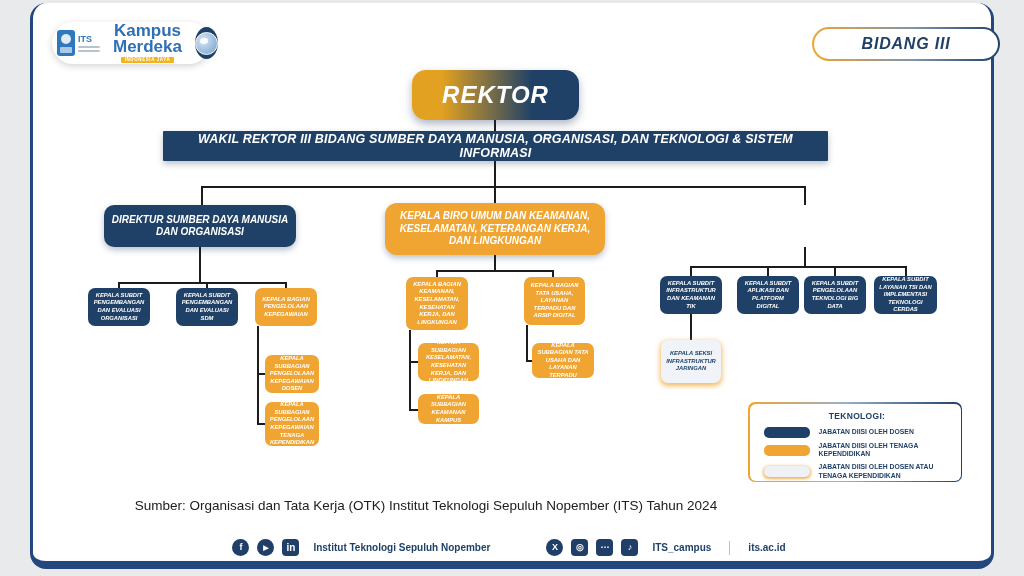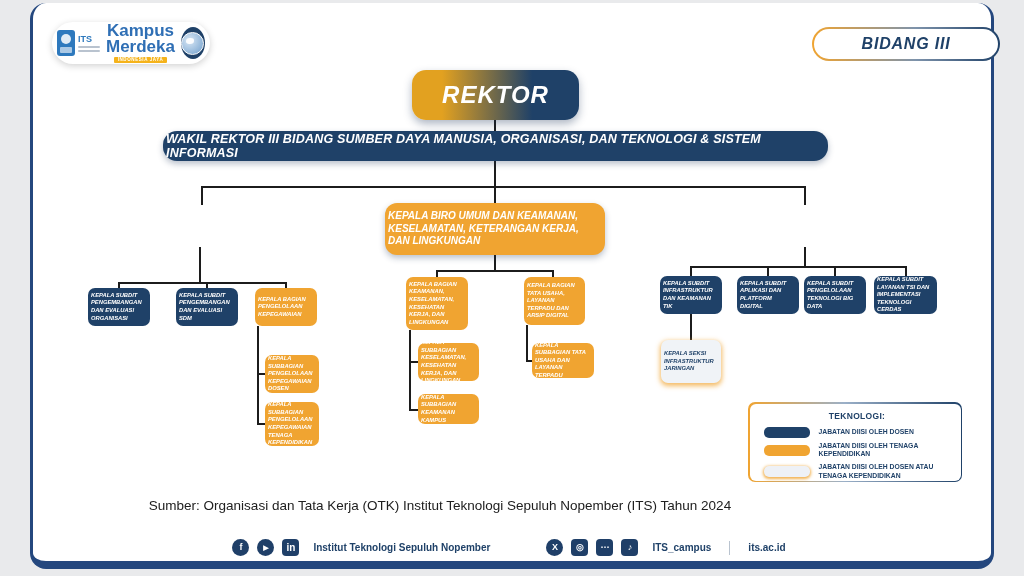--- a/index.html
+++ b/index.html
@@ -2,35 +2,35 @@
 <html><head>
 <meta charset="utf-8">
 <style>
   html,body{margin:0;padding:0;}
   .stage{position:relative;width:1024px;height:576px;background:#e9eaec;overflow:hidden;
          font-family:"Liberation Sans",sans-serif;}
   .card{position:absolute;left:30px;top:3px;width:964px;height:566px;background:#ffffff;
         border-left:3px solid #24477e;border-right:3px solid #24477e;border-bottom:8px solid #24477e;
         border-radius:16px;box-sizing:border-box;}
   .line{position:absolute;background:#1c1c1c;}
-  .box{position:absolute;display:flex;align-items:center;justify-content:center;
+  .box{position:absolute;display:flex;align-items:center;justify-content:center;text-align:center;
        font-weight:700;font-style:italic;color:#ffffff;box-sizing:border-box;padding:2px 3px;}
   .navy{background:#1f4168;}
   .orange{background:#f0a431;}
   .light{background:#f0f3f7;color:#1f4168;box-shadow:0 2px 5px 1px rgba(240,164,49,.75);}
   .hdr{font-size:10px;line-height:1.25;border-radius:10px;box-shadow:0 3px 6px rgba(25,50,85,.3);}
   .sm{font-size:5.8px;line-height:1.3;border-radius:7px;}
   .rektor{left:412px;top:70px;width:167px;height:50px;border-radius:14px;
           background:linear-gradient(90deg,#e2a120 18%,#1f4168 72%);
           font-size:24px;font-weight:800;letter-spacing:1px;box-shadow:0 4px 8px rgba(25,50,85,.35);}
-  .banner{left:163px;top:131px;width:665px;height:30px;border-radius:14px;font-size:12.5px;
+  .banner{left:163px;top:131px;width:665px;height:30px;border-radius:1px;font-size:12.5px;
           letter-spacing:.2px;box-shadow:0 3px 6px rgba(25,50,85,.3);}
   .logo-pill{position:absolute;left:52px;top:22px;width:158px;height:42px;background:#fff;
              border-radius:21px;box-shadow:0 2px 7px rgba(0,0,0,.18);display:flex;
-             align-items:center;gap:6px;padding:0 5px;box-sizing:border-box;}
+             align-items:center;gap:13px;padding:0 5px;box-sizing:border-box;}
   .its-mini{display:flex;align-items:center;gap:3px;}
   .its-mark{width:18px;height:26px;background:#2e79bd;border-radius:3px;position:relative;}
   .its-mark:before{content:"";position:absolute;left:4px;top:4px;width:10px;height:10px;border-radius:50%;background:#fff;opacity:.85;}
   .its-mark:after{content:"";position:absolute;left:3px;bottom:3px;width:12px;height:6px;background:#fff;opacity:.6;border-radius:1px;}
   .its-txt{display:flex;flex-direction:column;line-height:1;}
   .its-txt b{color:#2e79bd;font-size:9px;font-weight:800;}
   .its-bar{width:22px;height:2px;background:#b9c3cf;margin-top:2px;border-radius:1px;}
   .km{display:flex;flex-direction:column;align-items:center;line-height:.95;}
   .km b{color:#2f6fb5;font-size:17px;font-weight:800;}
   .km-strip{background:#f5b31b;color:#fff;font-size:4.5px;font-weight:700;letter-spacing:.6px;
@@ -47,21 +47,21 @@
                background:linear-gradient(90deg,#f0a431,#9bb0c8 45%,#1f4168);padding:1.5px;box-sizing:border-box;}
   .legend{width:100%;height:100%;background:#fff;border-radius:6px;box-sizing:border-box;
           display:flex;flex-direction:column;padding:7px 10px 5px 14px;gap:4px;}
   .legend-title{color:#1f4168;font-size:8.5px;font-weight:800;text-align:center;letter-spacing:.3px;margin-bottom:2px;}
   .lrow{display:flex;align-items:center;gap:9px;}
   .swatch{width:46px;height:11px;border-radius:5px;flex-shrink:0;}
   .sw-dosen{background:#1f4168;}
   .sw-tendik{background:#f0a431;}
   .sw-both{background:#eef1f6;box-shadow:0 1px 3px 1px rgba(240,164,49,.85);}
   .llabel{color:#1f4168;font-size:6.8px;font-weight:700;line-height:1.3;width:132px;}
-  .source{position:absolute;left:16px;top:498px;width:848px;text-align:center;color:#202020;font-size:13.5px;}
+  .source{position:absolute;left:2px;top:498px;width:848px;text-align:center;color:#202020;font-size:13.5px;}
   .footer{position:absolute;left:0;top:530px;width:1024px;display:flex;align-items:center;justify-content:center;gap:8px;}
   .sicon{width:17px;height:17px;border-radius:50%;background:#1f3f68;color:#fff;display:inline-flex;
          align-items:center;justify-content:center;font-size:9px;font-weight:700;line-height:1;}
   .sq{border-radius:4px;}
   .ftxt{color:#1f4168;font-size:10px;font-weight:600;margin:12px 6px;}
   .fdiv{width:1px;height:14px;background:#b9c3cf;margin:0 4px;}
   .spacer{width:34px;}
 </style>
 </head>
 <body>
@@ -119,20 +119,21 @@
   <div class="line" style="left:690px;top:266px;width:216px;height:1.5px"></div>
   <div class="line" style="left:690px;top:266px;width:1.5px;height:10px"></div>
   <div class="line" style="left:767px;top:266px;width:1.5px;height:10px"></div>
   <div class="line" style="left:834px;top:266px;width:1.5px;height:10px"></div>
   <div class="line" style="left:905px;top:266px;width:1.5px;height:10px"></div>
   <div class="line" style="left:690px;top:314px;width:1.5px;height:26px"></div>
 
   <div class="box rektor">REKTOR</div>
   <div class="box navy banner">WAKIL REKTOR III BIDANG SUMBER DAYA MANUSIA, ORGANISASI, DAN TEKNOLOGI &amp; SISTEM INFORMASI</div>
 
+  <div class="box navy hdr" style="left:104px;top:205px;width:192px;height:42px">DIREKTUR SUMBER DAYA MANUSIA DAN ORGANISASI</div>
   <div class="box orange hdr" style="left:385px;top:203px;width:220px;height:52px;border-radius:12px">KEPALA BIRO UMUM DAN KEAMANAN, KESELAMATAN, KETERANGAN KERJA, DAN LINGKUNGAN</div>
 
   <div class="box navy sm" style="left:88px;top:288px;width:62px;height:38px">KEPALA SUBDIT PENGEMBANGAN DAN EVALUASI ORGANISASI</div>
   <div class="box navy sm" style="left:176px;top:288px;width:62px;height:38px">KEPALA SUBDIT PENGEMBANGAN DAN EVALUASI SDM</div>
   <div class="box orange sm" style="left:255px;top:288px;width:62px;height:38px">KEPALA BAGIAN PENGELOLAAN KEPEGAWAIAN</div>
   <div class="box orange sm" style="left:265px;top:355px;width:54px;height:38px">KEPALA SUBBAGIAN PENGELOLAAN KEPEGAWAIAN DOSEN</div>
   <div class="box orange sm" style="left:265px;top:402px;width:54px;height:44px">KEPALA SUBBAGIAN PENGELOLAAN KEPEGAWAIAN TENAGA KEPENDIDIKAN</div>
 
   <div class="box orange sm" style="left:406px;top:277px;width:62px;height:53px">KEPALA BAGIAN KEAMANAN, KESELAMATAN, KESEHATAN KERJA, DAN LINGKUNGAN</div>
   <div class="box orange sm" style="left:524px;top:277px;width:61px;height:48px">KEPALA BAGIAN TATA USAHA, LAYANAN TERPADU DAN ARSIP DIGITAL</div>

